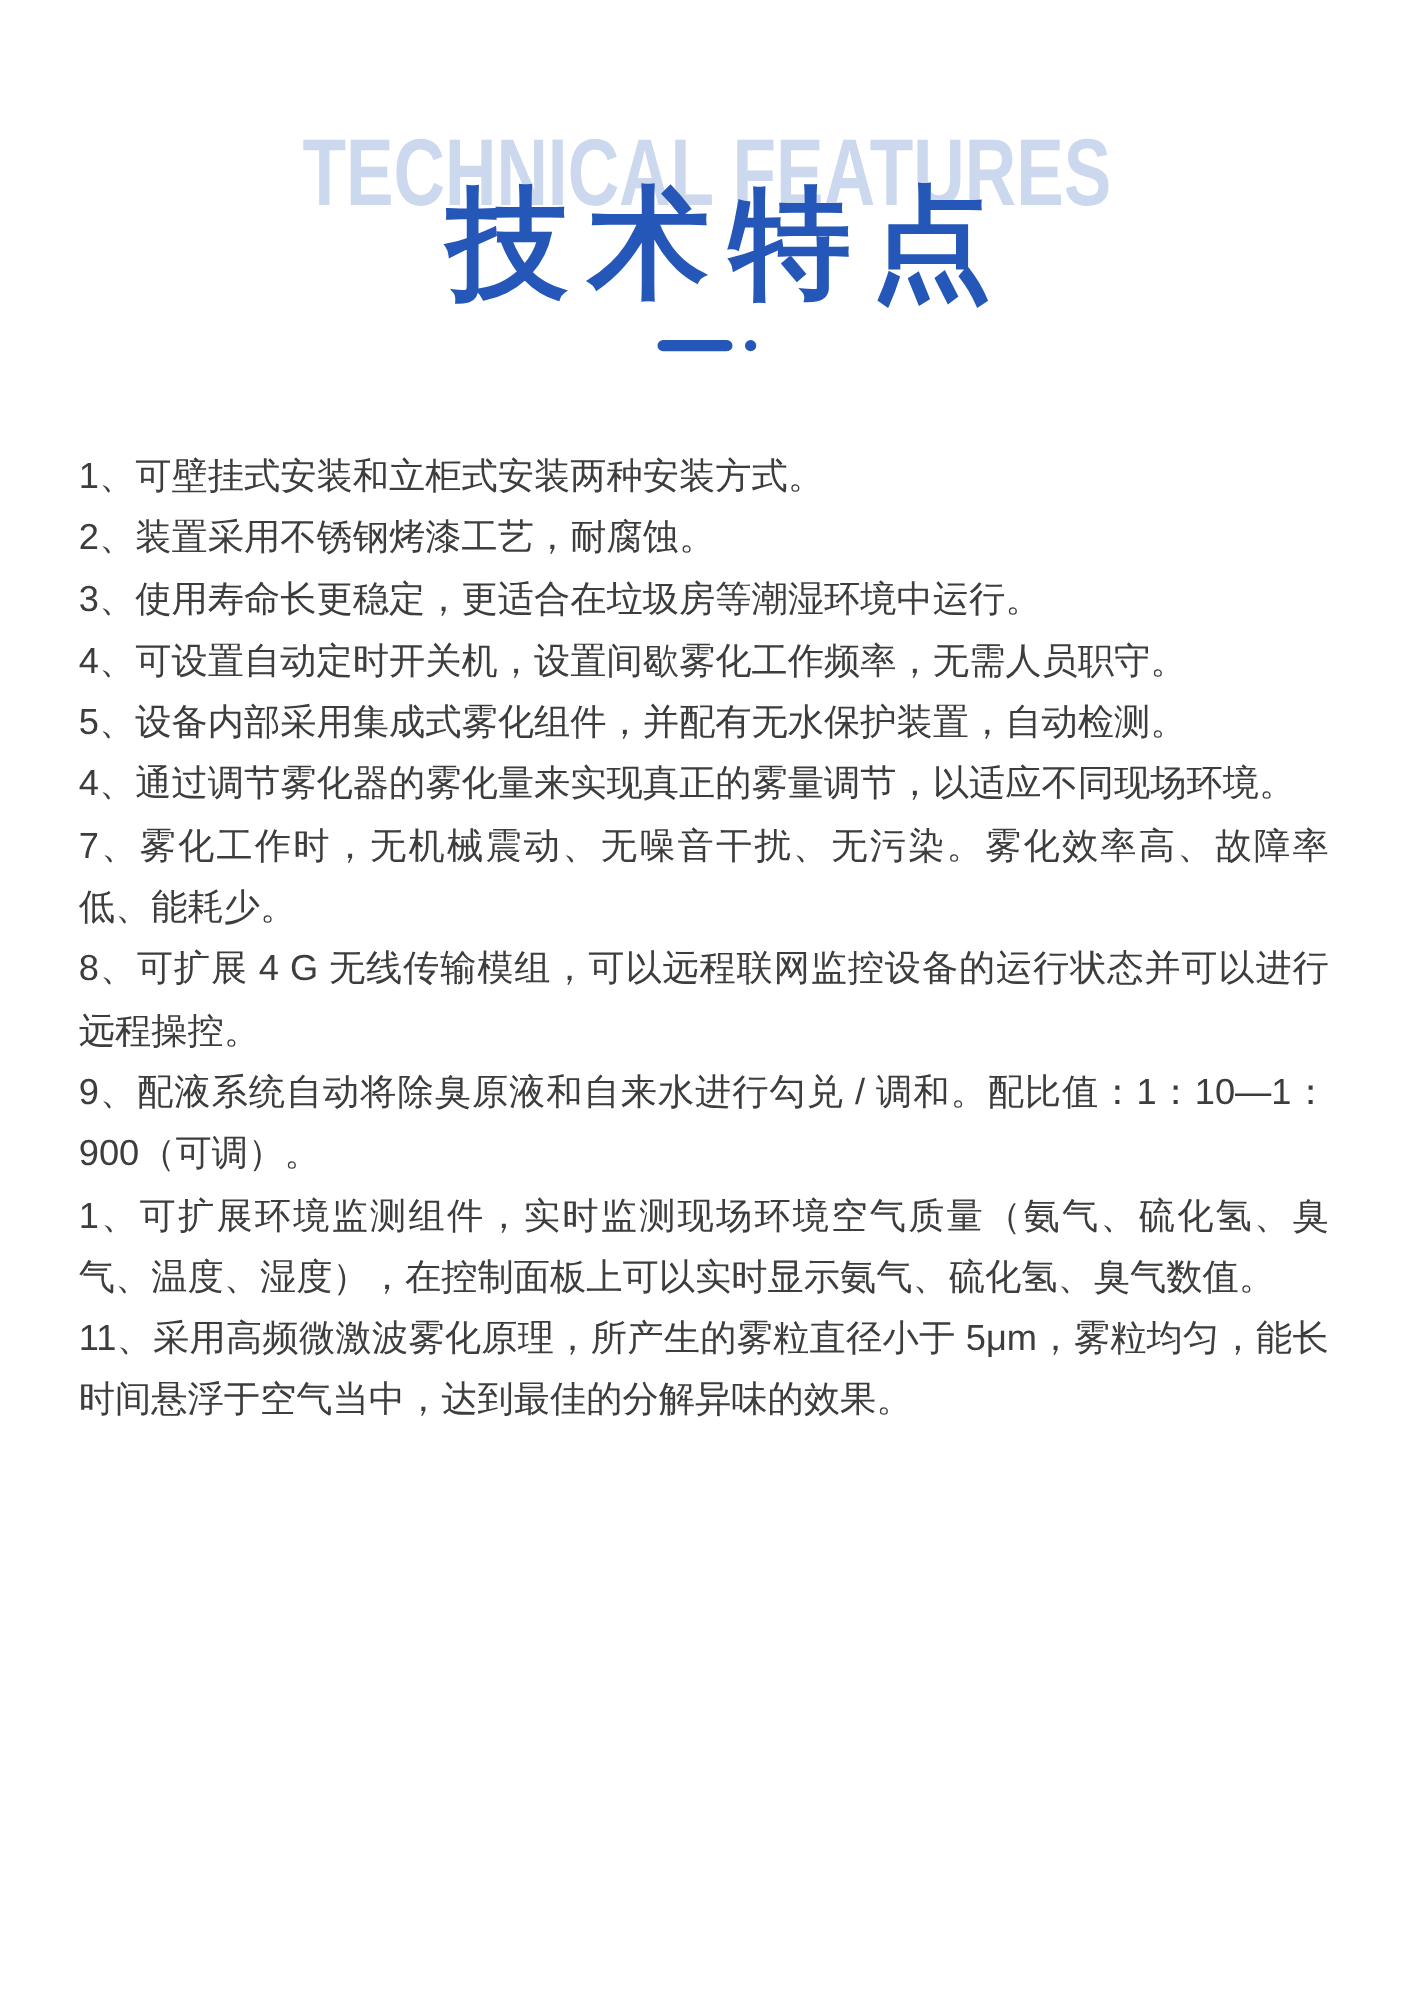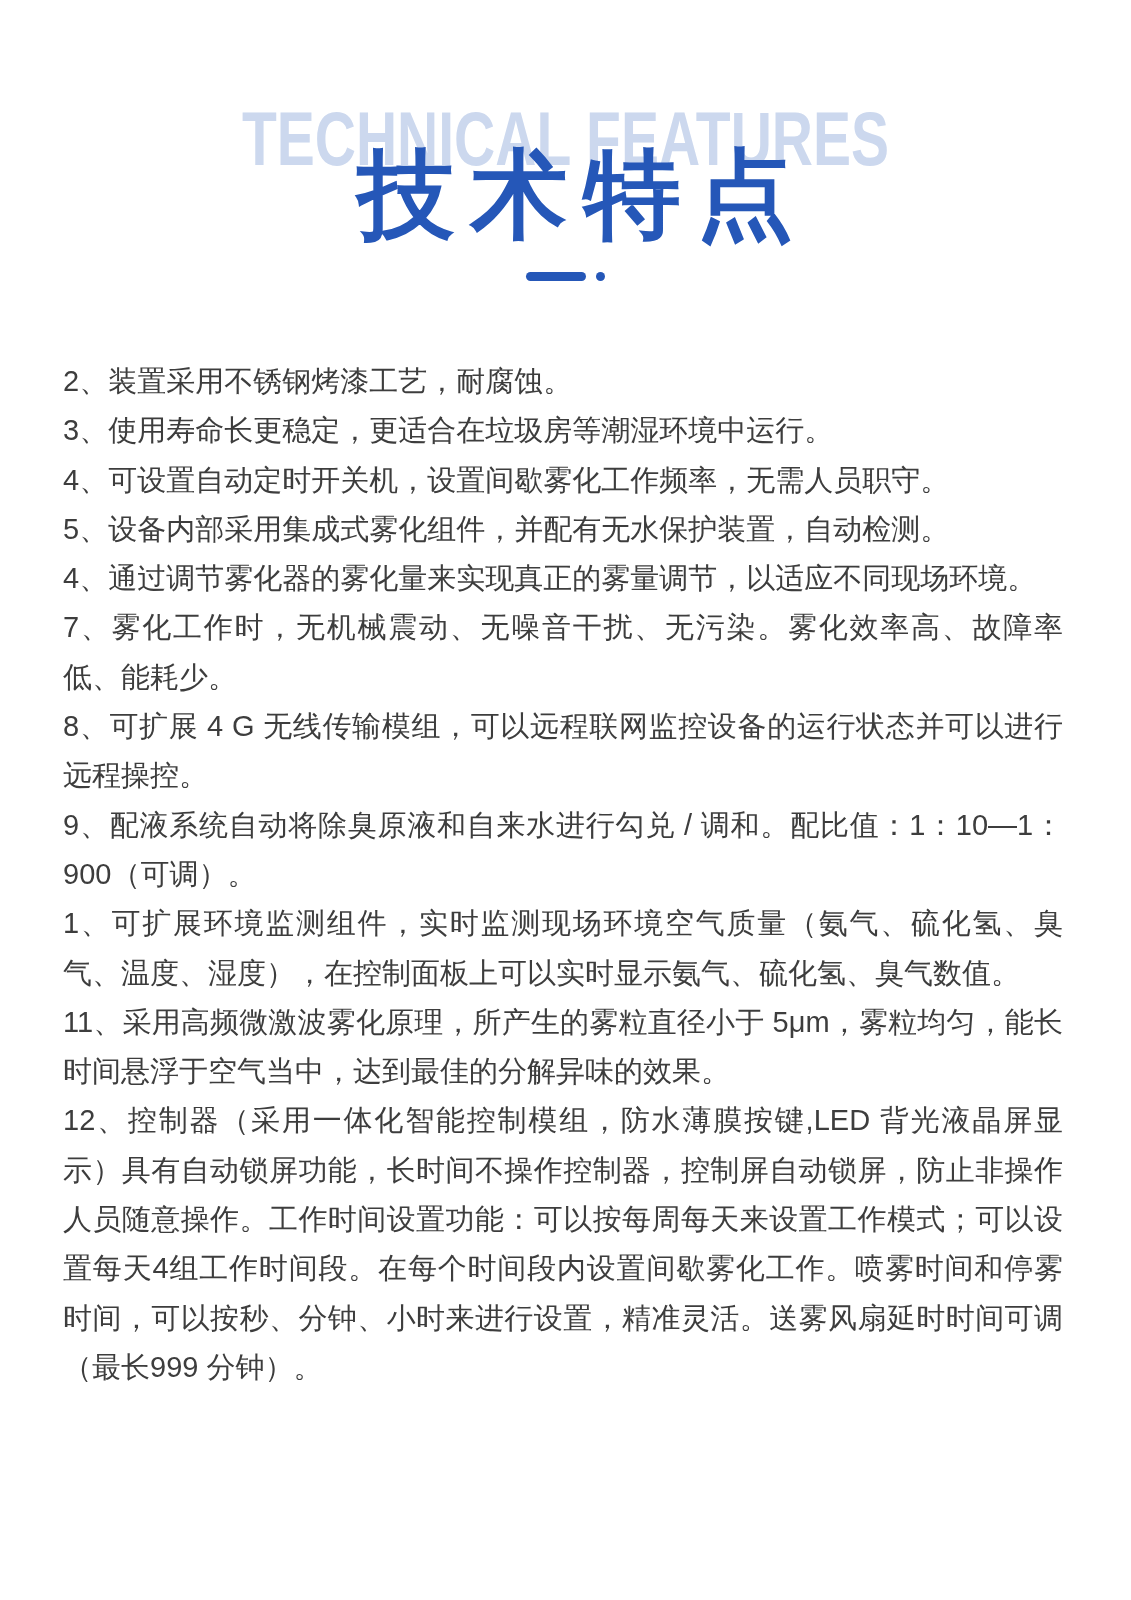--- a/index.html
+++ b/index.html
@@ -82,25 +82,25 @@
   <div class="header">
     <div class="watermark">TECHNICAL FEATURES</div>
     <div class="title">技术特点</div>
     <div class="divider">
       <span class="bar"></span>
       <span class="dot"></span>
     </div>
   </div>
 
   <div class="features">
+    <p>1、可壁挂式安装和立柜式安装两种安装方式。</p>
     <p>2、装置采用不锈钢烤漆工艺，耐腐蚀。</p>
     <p>3、使用寿命长更稳定，更适合在垃圾房等潮湿环境中运行。</p>
     <p>4、可设置自动定时开关机，设置间歇雾化工作频率，无需人员职守。</p>
     <p>5、设备内部采用集成式雾化组件，并配有无水保护装置，自动检测。</p>
     <p>4、通过调节雾化器的雾化量来实现真正的雾量调节，以适应不同现场环境。</p>
     <p>7、雾化工作时，无机械震动、无噪音干扰、无污染。雾化效率高、故障率低、能耗少。</p>
     <p>8、可扩展 4 G 无线传输模组，可以远程联网监控设备的运行状态并可以进行远程操控。</p>
     <p>9、配液系统自动将除臭原液和自来水进行勾兑 / 调和。配比值：1：10—1：900（可调）。</p>
     <p>1、可扩展环境监测组件，实时监测现场环境空气质量（氨气、硫化氢、臭气、温度、湿度），在控制面板上可以实时显示氨气、硫化氢、臭气数值。</p>
     <p>11、采用高频微激波雾化原理，所产生的雾粒直径小于 5μm，雾粒均匀，能长时间悬浮于空气当中，达到最佳的分解异味的效果。</p>
-    <p>12、控制器（采用一体化智能控制模组，防水薄膜按键,LED 背光液晶屏显示）具有自动锁屏功能，长时间不操作控制器，控制屏自动锁屏，防止非操作人员随意操作。工作时间设置功能：可以按每周每天来设置工作模式；可以设置每天4组工作时间段。在每个时间段内设置间歇雾化工作。喷雾时间和停雾时间，可以按秒、分钟、小时来进行设置，精准灵活。送雾风扇延时时间可调（最长999 分钟）。</p>
   </div>
 </div>
 
 </body></html>

